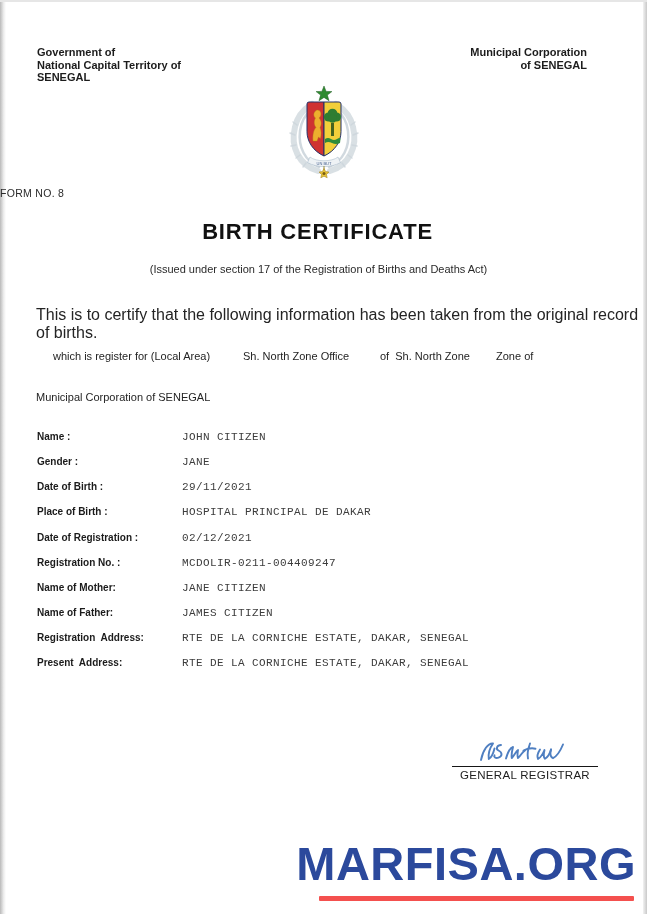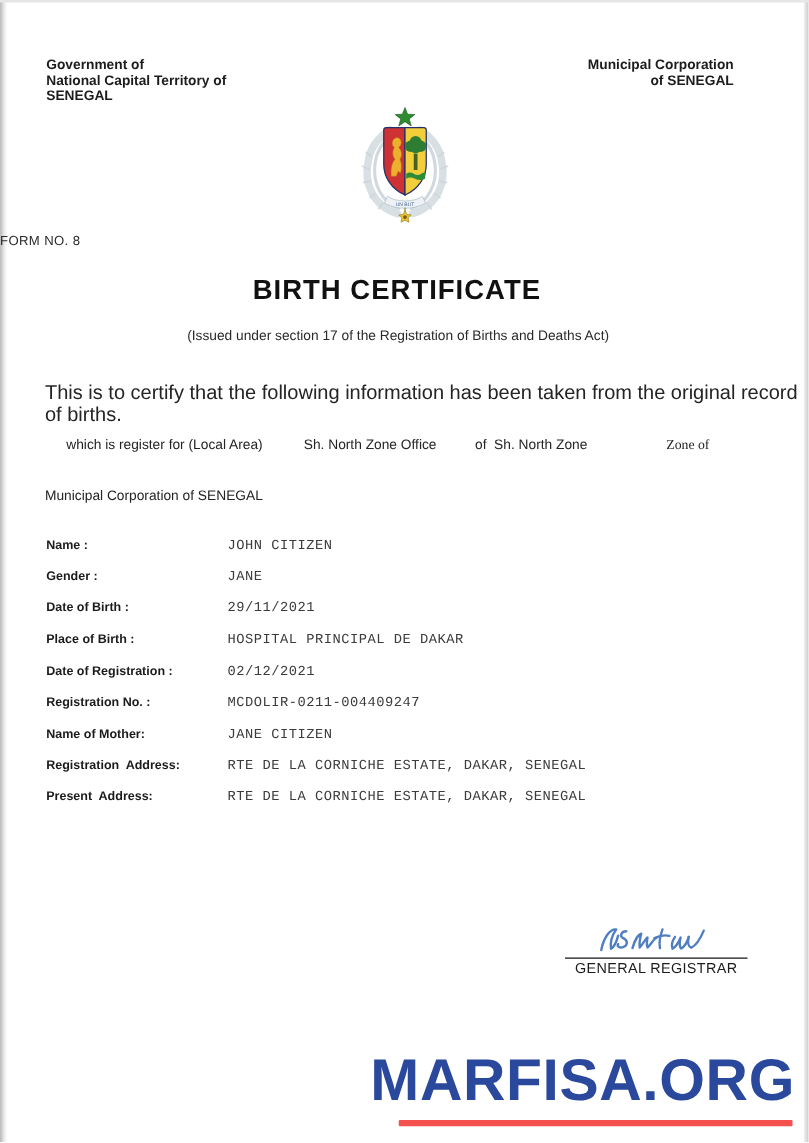--- a/index.html
+++ b/index.html
@@ -24,21 +24,21 @@
              font-size:10.5px; color:#2a2a2a; letter-spacing:.3px; }
   .title   { position:absolute; left:0; right:12px; top:219px; text-align:center;
              font-size:22px; font-weight:bold; letter-spacing:.8px; color:#111; }
   .subtitle{ position:absolute; left:0; right:10px; top:263px; text-align:center;
              font-size:11px; color:#2a2a2a; }
   .certify { position:absolute; left:36px; top:306px; font-size:16px; color:#242424; }
 
   .regline { position:absolute; left:0; top:350px; width:647px; height:16px;
              font-size:11px; color:#242424; }
   .regline span { position:absolute; white-space:pre; }
-  .rl1 { left:37px;margin-left:16px; } .rl2 { left:243px; } .rl3 { left:380px; } .rl4 { left:533px;font-family:Liberation Serif, serif; }
+  .rl1 { left:37px;margin-left:16px; } .rl2 { left:243px; } .rl3 { left:380px; } .rl4 { left:496px; }
 
   .municipal { position:absolute; left:36px; top:391px; font-size:11px; color:#242424; }
 
   .fields { position:absolute; left:0; top:429px; width:647px; }
   .frow { position:relative; height:25.15px; }
   .flabel { position:absolute; left:37px; top:0; font-size:10px; font-weight:bold;
             color:#1b1b1b; line-height:16px; white-space:pre; }
   .fvalue { position:absolute; left:182px; top:0; font-size:11px; line-height:16px;
             font-family:"Liberation Mono","DejaVu Sans Mono",monospace;
             letter-spacing:.4px; color:#3c3c3c; white-space:pre; }
@@ -152,20 +152,24 @@
     </div>
     <div class="frow">
       <span class="flabel">Registration No. :</span>
       <span class="fvalue">MCDOLIR-0211-004409247</span>
     </div>
     <div class="frow">
       <span class="flabel">Name of Mother:</span>
       <span class="fvalue">JANE CITIZEN</span>
     </div>
     <div class="frow">
+      <span class="flabel">Name of Father:</span>
+      <span class="fvalue">JAMES CITIZEN</span>
+    </div>
+    <div class="frow">
       <span class="flabel">Registration  Address:</span>
       <span class="fvalue">RTE DE LA CORNICHE ESTATE, DAKAR, SENEGAL</span>
     </div>
     <div class="frow">
       <span class="flabel">Present  Address:</span>
       <span class="fvalue">RTE DE LA CORNICHE ESTATE, DAKAR, SENEGAL</span>
     </div>
   </div>
 
 

